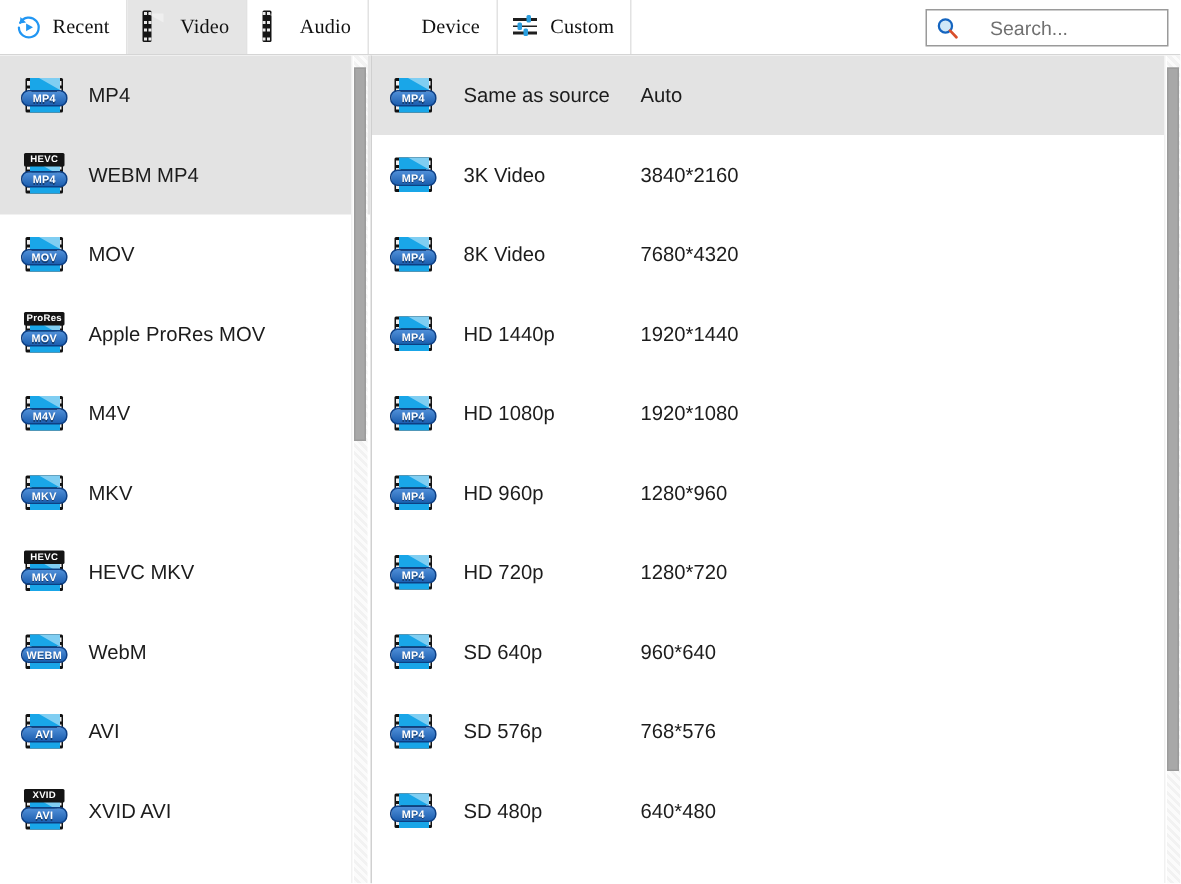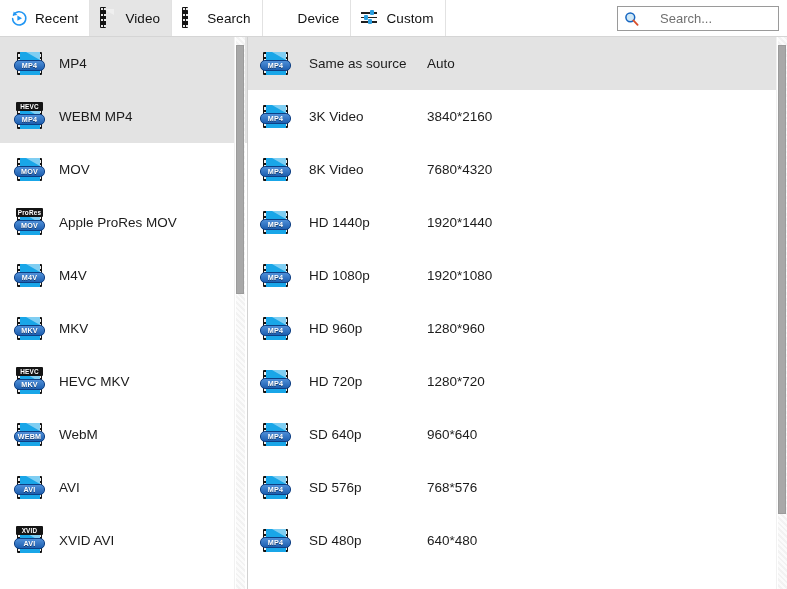--- a/index.html
+++ b/index.html
@@ -25,20 +25,21 @@
     background: #ffffff;
     border-bottom: 1px solid #d5d5d5;
     box-sizing: border-box;
     display: flex;
     align-items: stretch;
   }
   .tabs {
     display: flex;
     align-items: flex-start;
     height: 36px;
+    font-family: Liberation Serif, serif;
   }
   .tab {
     display: flex;
     align-items: center;
     gap: 7px;
     padding: 0 11px 0 10px;
     height: 36px;
     box-sizing: border-box;
     border-right: 1px solid #e2e2e2;
     background: #ffffff;
@@ -356,21 +357,21 @@
             </span>
           <span class="pane"></span>
           <span class="holes r">
               <i></i>
               <i></i>
               <i></i>
               <i></i>
             </span>
         </span>
       </span>
-      <span class="tab-label">Search</span>
+      <span class="tab-label">Audio</span>
     </div>
 
     <div class="tab">
       <span class="tab-ico">
         <span class="phone"></span>
       </span>
       <span class="tab-label">Device</span>
     </div>
 
 

